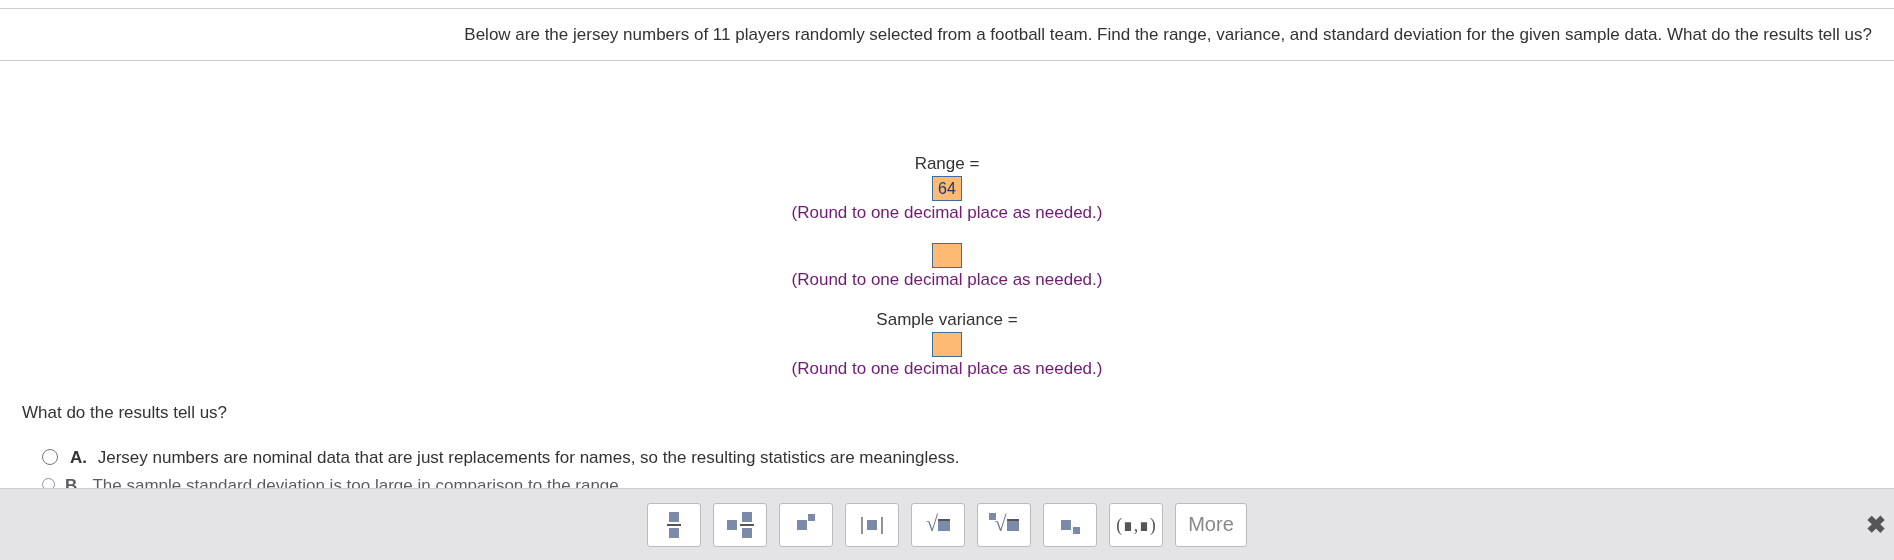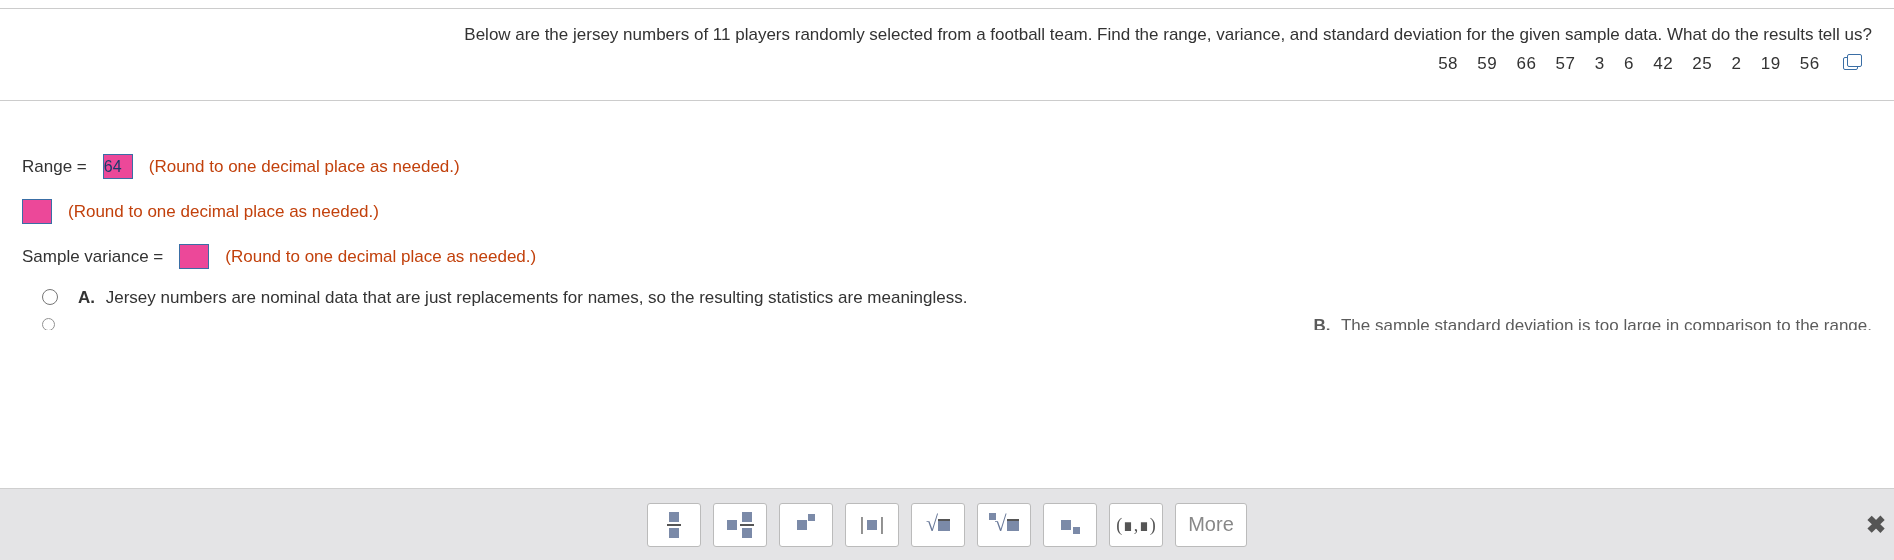--- a/index.html
+++ b/index.html
@@ -59,60 +59,60 @@
     bottom: 72px;
     left: 0;
     right: 0;
     overflow-y: scroll;
     padding: 12px 22px 0 22px;
   }
   .answer-line {
     padding: 10px 0;
     display: flex;
     align-items: center;
-    gap: 16px;
+    gap: 2px;
+    flex-direction: column;
   }
   .input-box {
     display: inline-block;
     width: 30px;
     height: 25px;
     border: 1.5px solid #3a6ea5;
-    text-align: left;
+    text-align: center;
     font-size: 16px;
     line-height: 22px;
     font-family: inherit;
     color: #1a3a6b;
-    background: #ec4899;
-  }
-  .round-hint { color: #c2410c; }
+    background: #fdba74;
+  }
+  .round-hint { color: #701a75; }
   .question-sub {
     padding: 14px 0 16px 0;
   }
   .mc-option {
     display: flex;
     align-items: baseline;
-    gap: 20px;
+    gap: 12px;
     padding: 8px 0 8px 20px;
   }
   .mc-option input[type="radio"] {
     width: 16px;
     height: 16px;
     position: relative;
     top: 2px;
   }
   .mc-letter { font-weight: bold; margin-right: 6px; }
   .cut-option {
     display: flex;
     align-items: baseline;
     gap: 10px;
     padding: 0 0 0 20px;
     height: 14px;
     overflow: hidden;
     opacity: 0.8;
-    justify-content: space-between;
   }
 
   
   .toolbar {
     position: absolute;
     left: 0;
     right: 0;
     bottom: 0;
     height: 72px;
     background: #e4e4e6;
@@ -182,34 +182,20 @@
     background: #e8e8e8; height: 18px; border: 1px solid #ccc;
   }
 </style>
 </head>
 <body>
 
 <div class="top-rule"></div>
 
 <div class="question-area">
   <div>Below are the jersey numbers of 11 players randomly selected from a football team. Find the range, variance, and standard deviation for the given sample data. What do the results tell us?</div>
-  <div class="data-row">
-    <span>58</span>
-    <span>59</span>
-    <span>66</span>
-    <span>57</span>
-    <span>3</span>
-    <span>6</span>
-    <span>42</span>
-    <span>25</span>
-    <span>2</span>
-    <span>19</span>
-    <span>56</span>
-    <span class="copy-icon"></span>
-  </div>
 </div>
 
 <div class="divider"></div>
 
 <div class="answer-scroll">
 
   <div class="answer-line">
     <span>Range =</span>
     <input class="input-box" type="text" value="64" style="">
     <span class="round-hint">(Round to one decimal place as needed.)</span>
@@ -219,20 +205,21 @@
     <input class="input-box" type="text" value="" style="">
     <span class="round-hint">(Round to one decimal place as needed.)</span>
   </div>
 
   <div class="answer-line">
     <span>Sample variance =</span>
     <input class="input-box" type="text" value="" style="">
     <span class="round-hint">(Round to one decimal place as needed.)</span>
   </div>
 
+  <div class="question-sub">What do the results tell us?</div>
 
   <div class="mc-option">
     <input type="radio" name="mc" style="">
     <span>
       <span class="mc-letter">A.</span>
       <span>Jersey numbers are nominal data that are just replacements for names, so the resulting statistics are meaningless.</span>
     </span>
   </div>
 
   <div class="cut-option">

